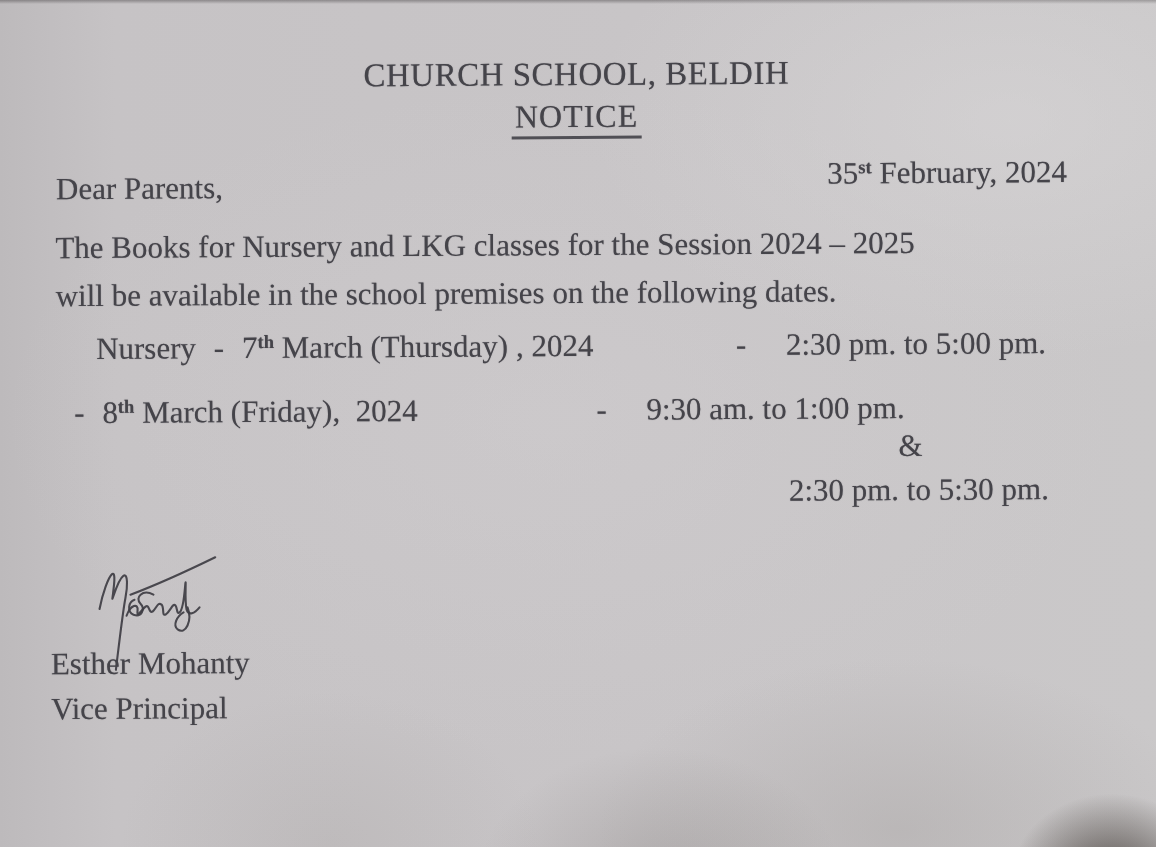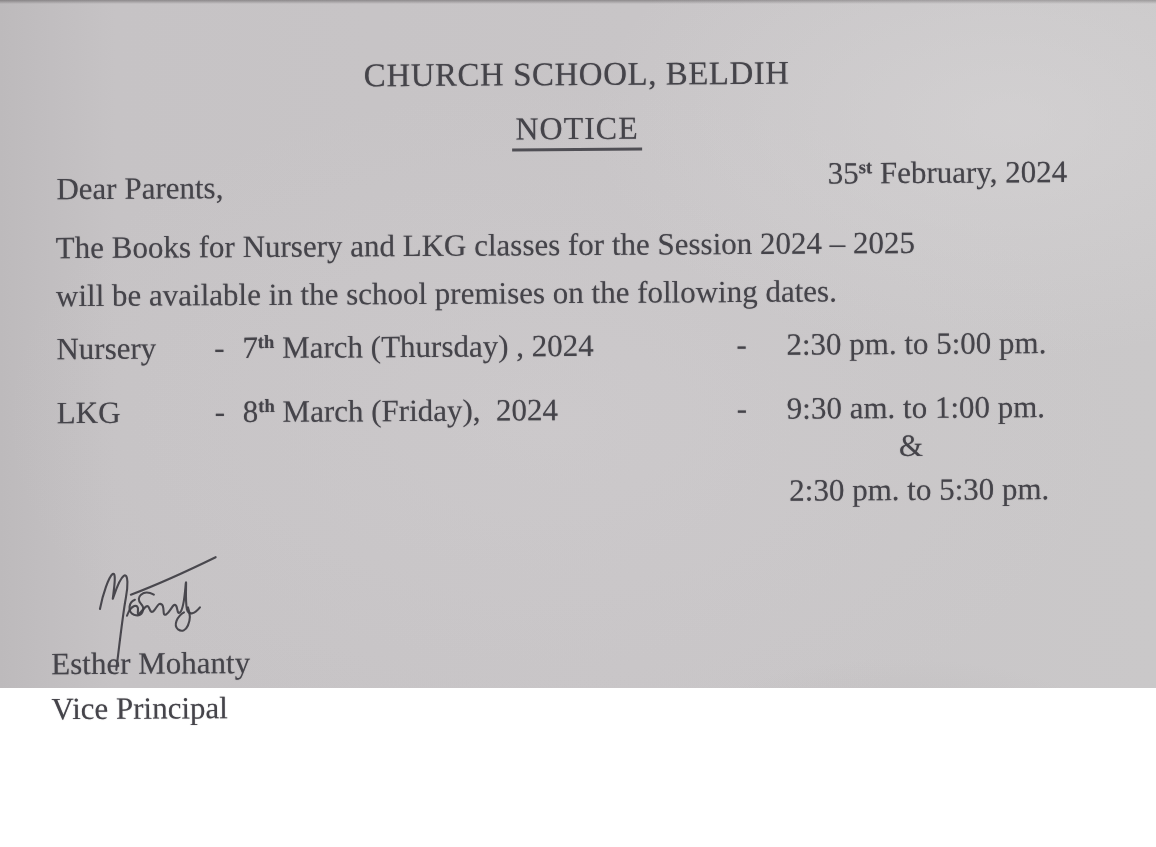--- a/index.html
+++ b/index.html
@@ -5,21 +5,21 @@
   * { margin: 0; padding: 0; box-sizing: border-box; }
 
   html, body {
     width: 1156px; height: 847px;
     overflow: hidden;
     font-family: "Liberation Serif", "DejaVu Serif", serif;
   }
 
   .photo {
     position: relative;
-    width: 1156px; height: 688px;
+    width: 1156px; height: 847px;
     background-color: #c6c3c5;
     background-image:
       
       radial-gradient(150px 130px at 1112px 882px, rgba(62,55,50,0.85) 0%, rgba(62,55,50,0.0) 68%),
       
       radial-gradient(260px 190px at 660px 880px, rgba(116,110,107,0.28) 0%, rgba(116,110,107,0) 70%),
       radial-gradient(420px 240px at 900px 830px, rgba(128,122,118,0.20) 0%, rgba(128,122,118,0) 72%),
       radial-gradient(300px 220px at 330px 845px, rgba(150,145,142,0.18) 0%, rgba(150,145,142,0) 70%),
       
       radial-gradient(560px 320px at 1010px 120px, rgba(220,218,219,0.45) 0%, rgba(220,218,219,0) 75%),
@@ -37,38 +37,38 @@
     color: #45444a;
     text-shadow: 0 0 1px rgba(69,68,74,0.55);
   }
 
   [data-bind] { white-space: pre-wrap; }
 
   .title-block { position: absolute; top: 56px; left: 0; width: 100%; text-align: center; }
   .school-name { font-size: 33px; letter-spacing: 0.5px; font-weight: 500; }
   .notice-heading {
     display: inline-block;
-    margin-top: 17px;
+    margin-top: 5px;
     font-size: 32px;
     letter-spacing: 1px;
     border-bottom: 3px solid #504f55;
     padding: 0 3px 1px 3px;
   }
 
   .salutation { position: absolute; top: 168px; left: 57px; font-size: 31px; }
   .date-line  { position: absolute; top: 157px; right: 88px; font-size: 31px; }
 
   sup.ord { font-size: 0.60em; vertical-align: baseline; position: relative; top: -0.55em; letter-spacing: 0; font-weight: bold; }
 
   .body-par { position: absolute; top: 224px; left: 56px; width: 1060px; font-size: 31px; }
   .body-line { height: 48px; line-height: 42px; }
 
   .schedule { position: absolute; top: 328px; left: 56px; width: 1062px; font-size: 31px; }
   .sched-row { display: flex; align-items: flex-start; height: 64px; }
-  .col-class { width: 140px; }
+  .col-class { width: 140px; text-align: right; }
   .col-dash1 { width: 46px; text-align: center; }
   .col-date  { width: 494px; }
   .col-dash2 { width: 50px; }
   .col-time  { flex: 1; }
 
   .amp-line {
     position: absolute; top: 430px; left: 760px; width: 300px;
     text-align: center; font-size: 31px;
   }
   .extra-time { position: absolute; top: 474px; left: 788px; font-size: 31px; }
@@ -113,21 +113,20 @@
 
       <div class="sched-row">
         <span class="col-class" data-bind="document.schedule.0.class_name">Nursery</span>
         <span class="col-dash1" data-bind="document.separator">-</span>
         <span class="col-date"><span data-bind="document.schedule.0.day">7</span><sup class="ord" data-bind="document.schedule.0.ordinal">th</sup><span data-bind="document.schedule.0.date_rest"> March (Thursday) , 2024</span></span>
         <span class="col-dash2" data-bind="document.separator">-</span>
         <span class="col-time" data-bind="document.schedule.0.time">2:30 pm. to 5:00 pm.</span>
       </div>
 
       <div class="sched-row">
-        <span class="col-class" data-bind="document.schedule.1.class_name">LKG</span>
         <span class="col-dash1" data-bind="document.separator">-</span>
         <span class="col-date"><span data-bind="document.schedule.1.day">8</span><sup class="ord" data-bind="document.schedule.1.ordinal">th</sup><span data-bind="document.schedule.1.date_rest"> March (Friday),  2024</span></span>
         <span class="col-dash2" data-bind="document.separator">-</span>
         <span class="col-time" data-bind="document.schedule.1.time">9:30 am. to 1:00 pm.</span>
       </div>
 
     </div>
 
     <div class="amp-line" data-bind="document.ampersand">&amp;</div>
 

